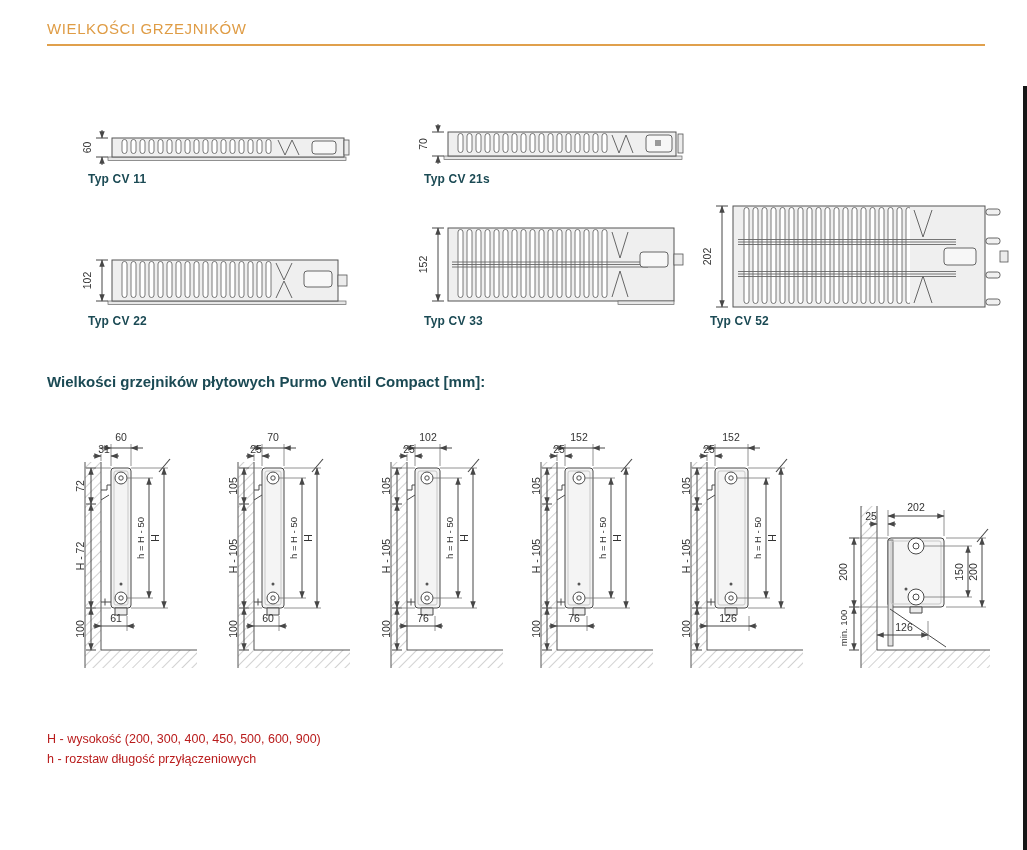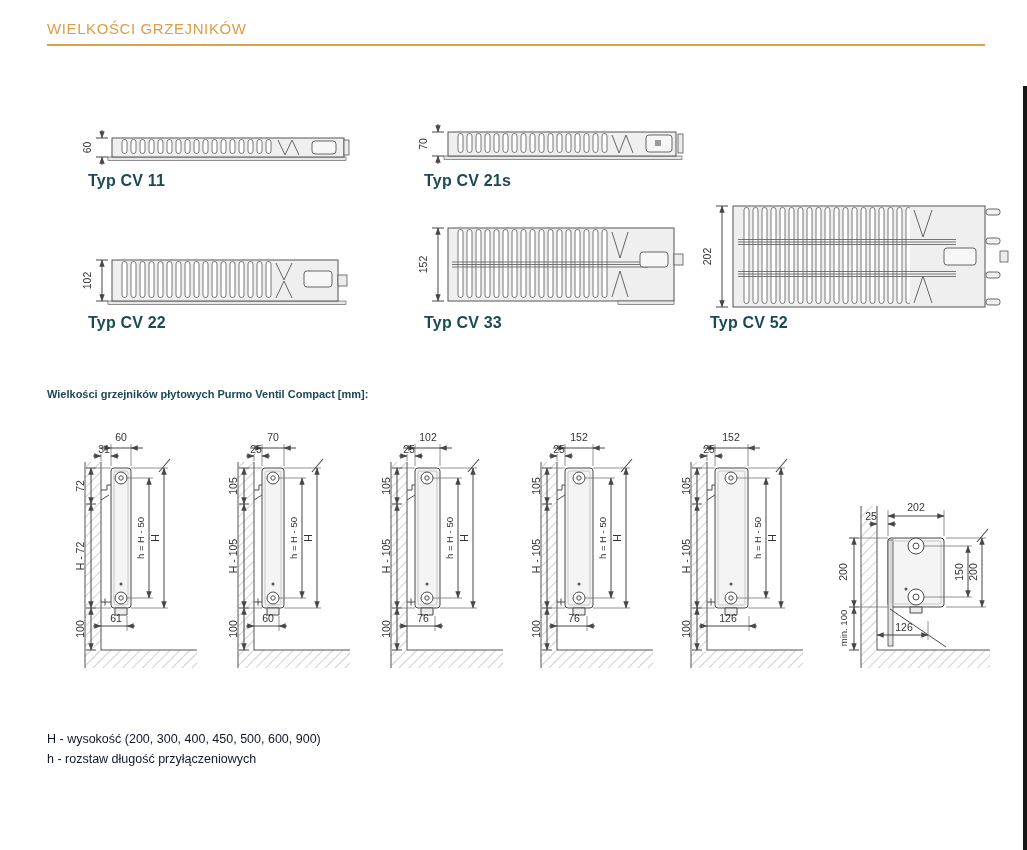--- a/index.html
+++ b/index.html
@@ -5,23 +5,23 @@
   html,body{margin:0;padding:0}
   body{
     width:1027px;height:850px;position:relative;background:#ffffff;
     font-family:"Liberation Sans",sans-serif;overflow:hidden;color:#333;
   }
   .page-title{
     position:absolute;left:47px;top:20px;font-size:15px;letter-spacing:.6px;
     color:#df9c45;font-weight:400;text-align:right;
   }
   .title-rule{position:absolute;left:47px;top:44px;width:938px;height:2px;background:#e0a04c}
-  .typ-label{position:absolute;font-size:16px;font-weight:bold;color:#1b4a54;letter-spacing:.2px}
-  .subtitle{position:absolute;left:47px;top:388px;font-size:11px;font-weight:bold;color:#1b4a54}
-  .legend{position:absolute;left:47px;top:730px;font-size:12.5px;color:#0f172a;line-height:19.5px}
+  .typ-label{position:absolute;font-size:12px;font-weight:bold;color:#1b4a54;letter-spacing:.2px}
+  .subtitle{position:absolute;left:47px;top:373px;font-size:15px;font-weight:bold;color:#1b4a54}
+  .legend{position:absolute;left:47px;top:730px;font-size:12.5px;color:#b91c1c;line-height:19.5px}
   .edge-strip{position:absolute;left:1023px;top:86px;width:4px;height:764px;background:#161616}
   svg{position:absolute;overflow:visible}
   svg text{font-family:"Liberation Sans",sans-serif;font-size:10.5px;fill:#333}
   svg text.small{font-size:9.5px}
   .dim line{stroke:#474747;stroke-width:1;fill:none}
   .dim path.tick{stroke:#474747;stroke-width:1;fill:none}
   .dim path.ext{stroke:#767676;stroke-width:.8;fill:none}
   .dim path.slash{stroke:#474747;stroke-width:1.1;fill:none}
 </style>
 </head>

